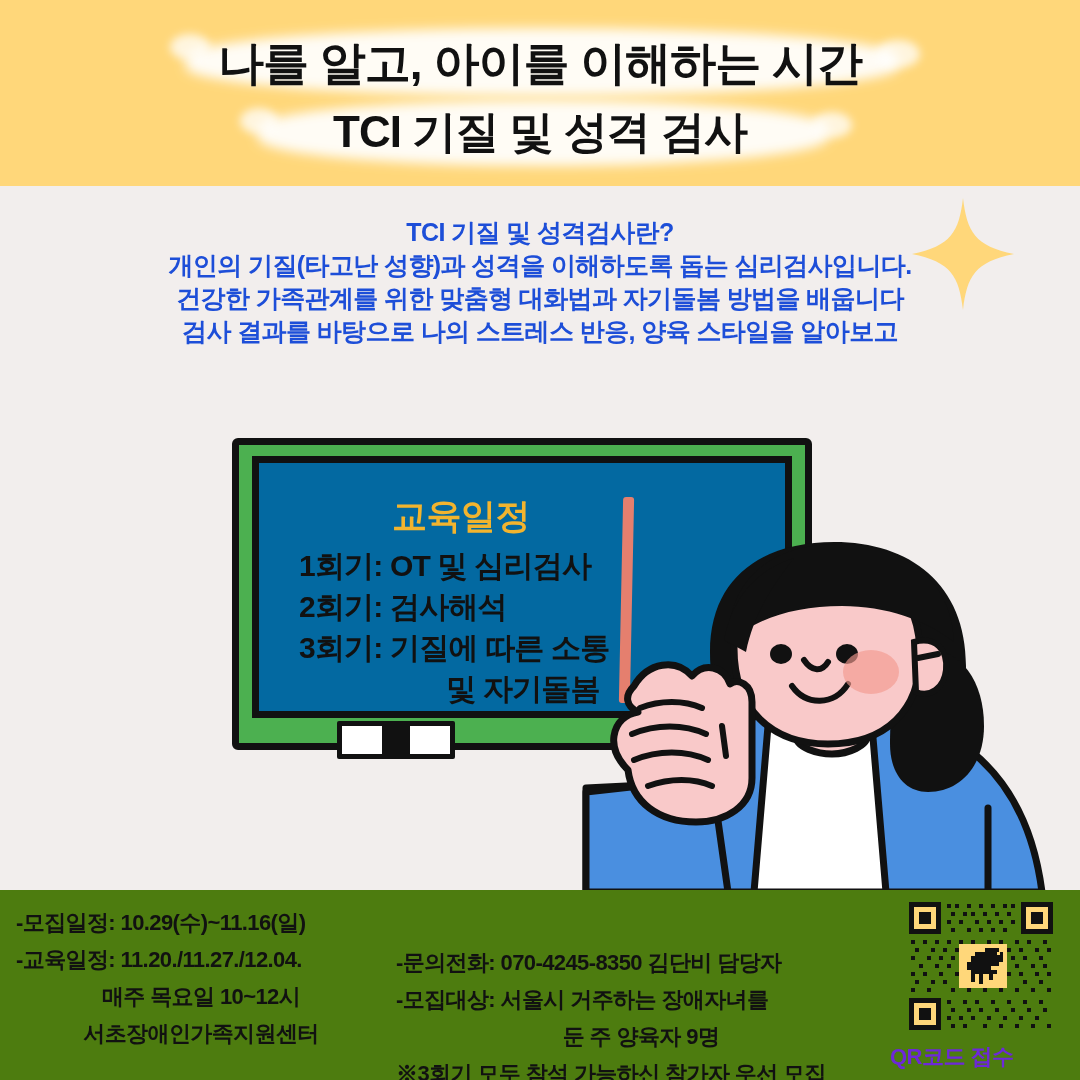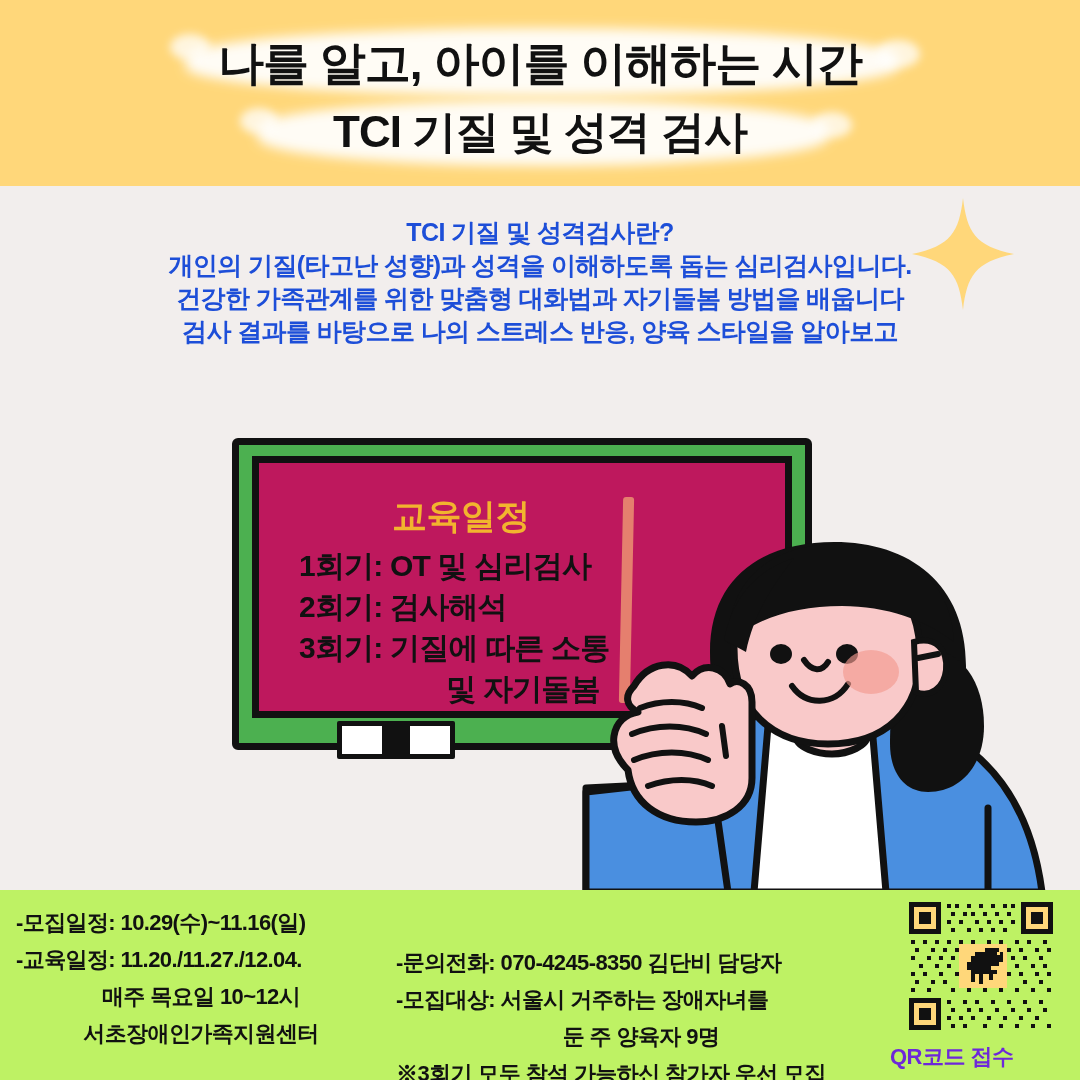--- a/index.html
+++ b/index.html
@@ -107,21 +107,21 @@
     width: 580px; height: 312px;
     background: #4CB050;
     border: 7px solid #111111;
     border-radius: 6px;
     box-sizing: border-box;
   }
   .board-inner {
     position: absolute;
     left: 20px; top: 18px;
     width: 540px; height: 262px;
-    background: #be185d;
+    background: #0369a1;
     border: 7px solid #111111;
     box-sizing: border-box;
   }
   .tray {
     position: absolute;
     left: 78px; top: 258px;
     width: 118px; height: 38px;
     background: #111111;
     border-radius: 2px;
   }
@@ -177,21 +177,21 @@
     position: absolute;
     left: 556px; top: 520px;
     width: 524px; height: 372px;
   }
 
   
   .footer-band {
     position: absolute;
     left: 0; top: 890px;
     width: 1080px; height: 190px;
-    background: #bef264;
+    background: #4d7c0f;
   }
   .footer-col {
     position: absolute;
     top: 14px;
     color: #111111;
   }
   .footer-col.left {
     left: 16px;
     width: 370px;
   }

